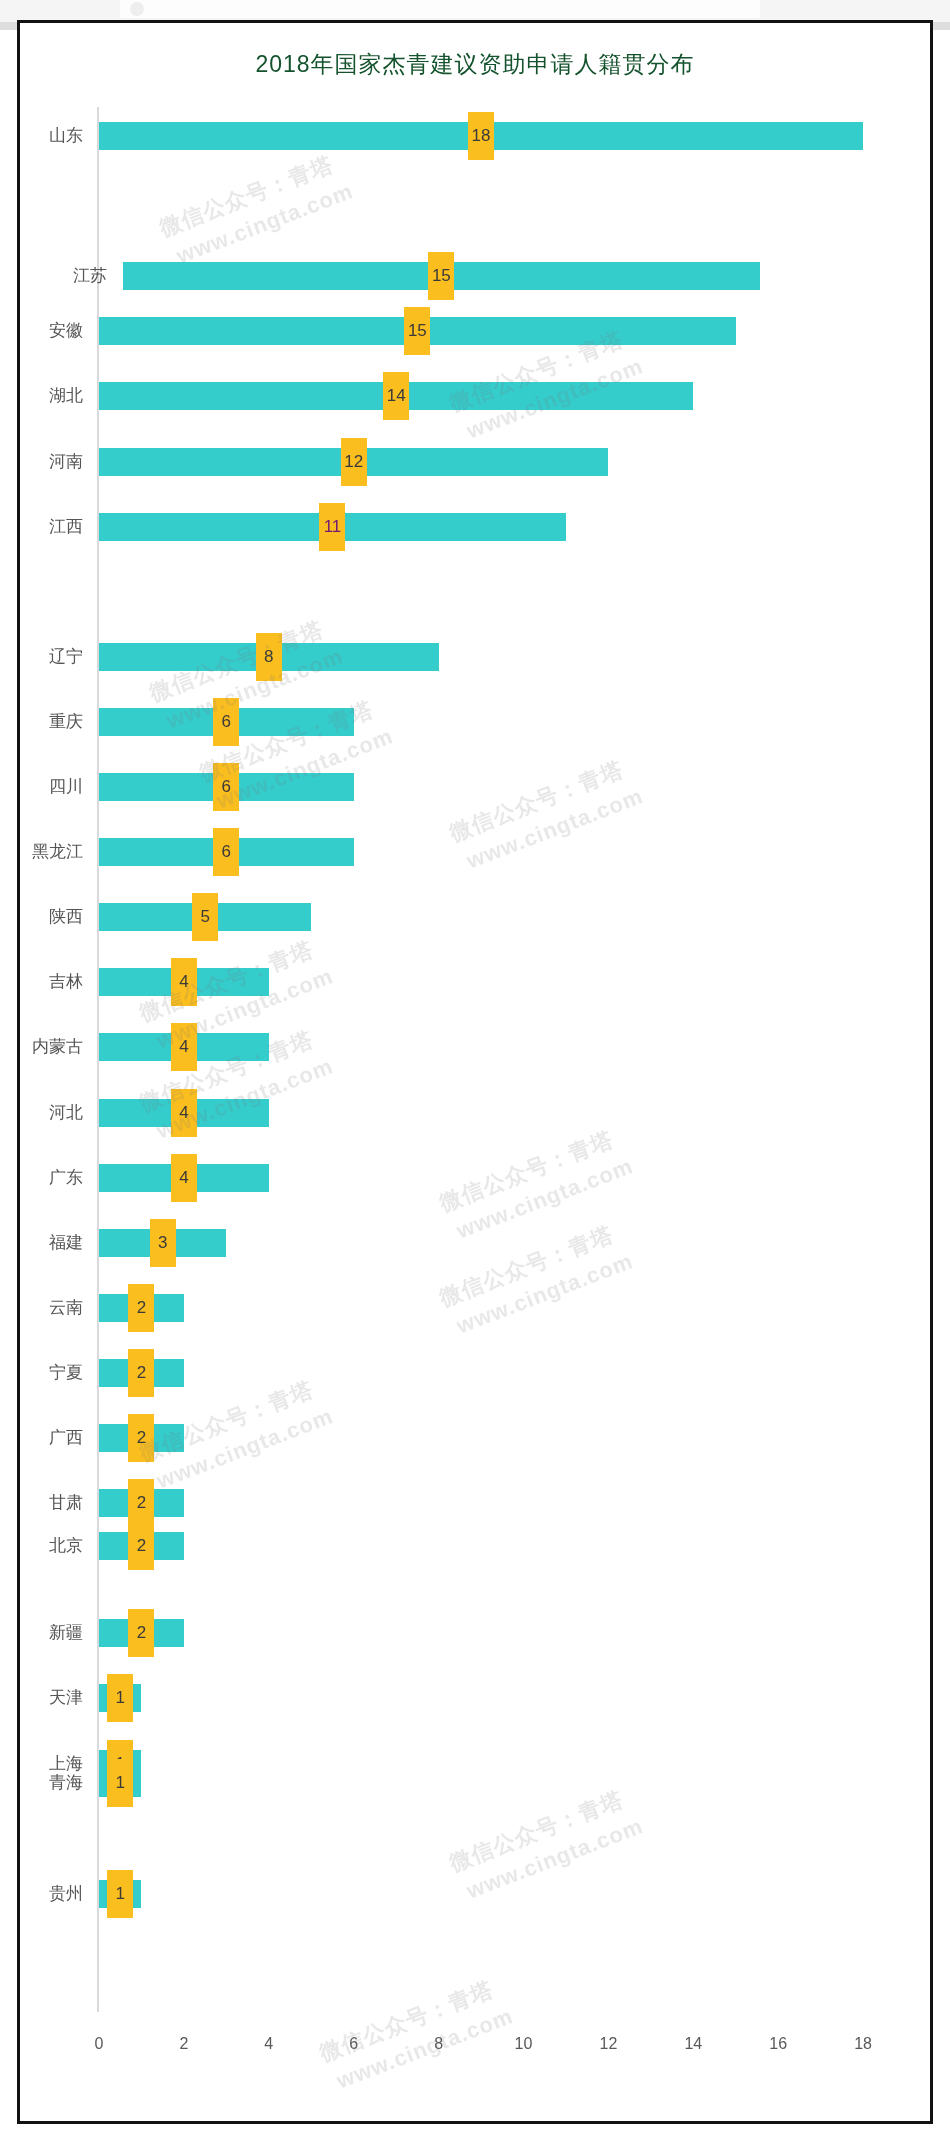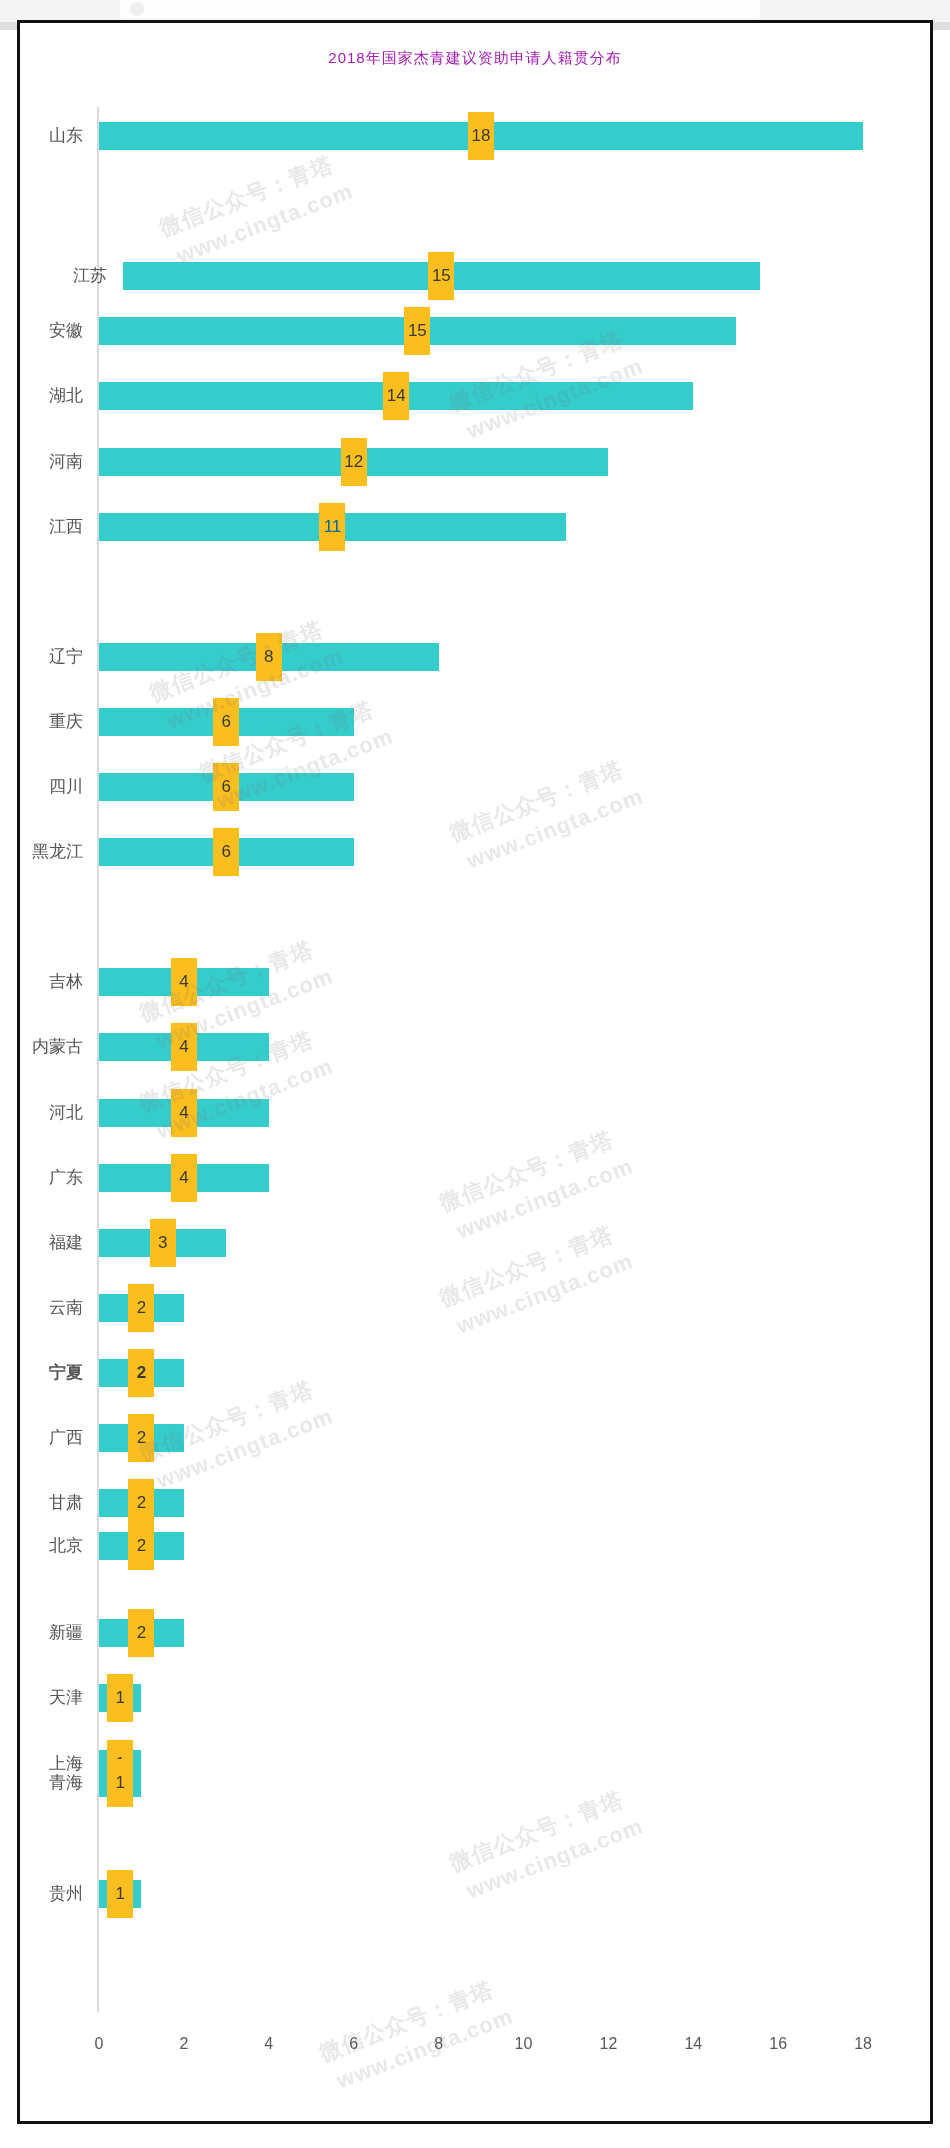--- a/index.html
+++ b/index.html
@@ -51,22 +51,22 @@
     width: 916px; height: 2104px;
     border: 3px solid #111111;
     background: #ffffff;
   }
 
   .chart-title {
     position: absolute;
     left: 0; top: 26px;
     width: 100%;
     text-align: center;
-    font-size: 15px;
-    color: #a21caf;
+    font-size: 23px;
+    color: #14532d;
     letter-spacing: 1px;
     white-space: nowrap;
   }
 
   
   .plot {
     position: absolute;
     left: 0; top: 0;
     width: 916px; height: 2104px;
   }
@@ -183,21 +183,21 @@
           <div class="value-box" style="left: 376.15px; background: rgb(250, 190, 30); color: rgb(58, 58, 58);">14</div>
         </div>
         <div class="row" style="top: 410.5px;">
           <div class="row-label">河南</div>
           <div class="bar" style="width: 509.4px; background: rgb(53, 204, 204);"></div>
           <div class="value-box" style="left: 333.7px; background: rgb(250, 190, 30); color: rgb(58, 58, 58);">12</div>
         </div>
         <div class="row" style="top: 475.6px;">
           <div class="row-label">江西</div>
           <div class="bar" style="width: 466.95px; background: rgb(53, 204, 204);"></div>
-          <div class="value-box" style="left: 312.475px; background: rgb(250, 190, 30); color: #0369a1;">11</div>
+          <div class="value-box" style="left: 312.475px; background: rgb(250, 190, 30); color: #701a75;">11</div>
         </div>
         <div class="row" style="top: 605.8px;">
           <div class="row-label">辽宁</div>
           <div class="bar" style="width: 339.6px; background: rgb(53, 204, 204);"></div>
           <div class="value-box" style="left: 248.8px; background: rgb(250, 190, 30); color: rgb(58, 58, 58);">8</div>
         </div>
         <div class="row" style="top: 670.9px;">
           <div class="row-label">重庆</div>
           <div class="bar" style="width: 254.7px; background: rgb(53, 204, 204);"></div>
           <div class="value-box" style="left: 206.35px; background: rgb(250, 190, 30); color: rgb(58, 58, 58);">6</div>
@@ -205,20 +205,25 @@
         <div class="row" style="top: 736px;">
           <div class="row-label">四川</div>
           <div class="bar" style="width: 254.7px; background: rgb(53, 204, 204);"></div>
           <div class="value-box" style="left: 206.35px; background: rgb(250, 190, 30); color: rgb(58, 58, 58);">6</div>
         </div>
         <div class="row" style="top: 801.1px;">
           <div class="row-label">黑龙江</div>
           <div class="bar" style="width: 254.7px; background: rgb(53, 204, 204);"></div>
           <div class="value-box" style="left: 206.35px; background: rgb(250, 190, 30); color: rgb(58, 58, 58);">6</div>
         </div>
+        <div class="row" style="top: 866.2px;">
+          <div class="row-label">陕西</div>
+          <div class="bar" style="width: 212.25px; background: rgb(53, 204, 204);"></div>
+          <div class="value-box" style="left: 185.125px; background: rgb(250, 190, 30); color: rgb(58, 58, 58);">5</div>
+        </div>
         <div class="row" style="top: 931.3px;">
           <div class="row-label">吉林</div>
           <div class="bar" style="width: 169.8px; background: rgb(53, 204, 204);"></div>
           <div class="value-box" style="left: 163.9px; background: rgb(250, 190, 30); color: rgb(58, 58, 58);">4</div>
         </div>
         <div class="row" style="top: 996.4px;">
           <div class="row-label">内蒙古</div>
           <div class="bar" style="width: 169.8px; background: rgb(53, 204, 204);"></div>
           <div class="value-box" style="left: 163.9px; background: rgb(250, 190, 30); color: rgb(58, 58, 58);">4</div>
         </div>
@@ -235,21 +240,21 @@
         <div class="row" style="top: 1191.7px; text-decoration: underline;">
           <div class="row-label">福建</div>
           <div class="bar" style="width: 127.35px; background: rgb(53, 204, 204);"></div>
           <div class="value-box" style="left: 142.675px; background: rgb(250, 190, 30); color: rgb(58, 58, 58);">3</div>
         </div>
         <div class="row" style="top: 1256.8px;">
           <div class="row-label">云南</div>
           <div class="bar" style="width: 84.9px; background: rgb(53, 204, 204);"></div>
           <div class="value-box" style="left: 121.45px; background: rgb(250, 190, 30); color: rgb(58, 58, 58);">2</div>
         </div>
-        <div class="row" style="top: 1321.9px; font-weight: bold;">
+        <div class="row" style="top: 1321.9px;">
           <div class="row-label">宁夏</div>
           <div class="bar" style="width: 84.9px; background: rgb(53, 204, 204);"></div>
           <div class="value-box" style="left: 121.45px; background: rgb(250, 190, 30); color: rgb(58, 58, 58);">2</div>
         </div>
         <div class="row" style="top: 1387px;">
           <div class="row-label">广西</div>
           <div class="bar" style="width: 84.9px; background: rgb(53, 204, 204);"></div>
           <div class="value-box" style="left: 121.45px; background: rgb(250, 190, 30); color: rgb(58, 58, 58);">2</div>
         </div>
         <div class="row" style="top: 1452.1px;">

